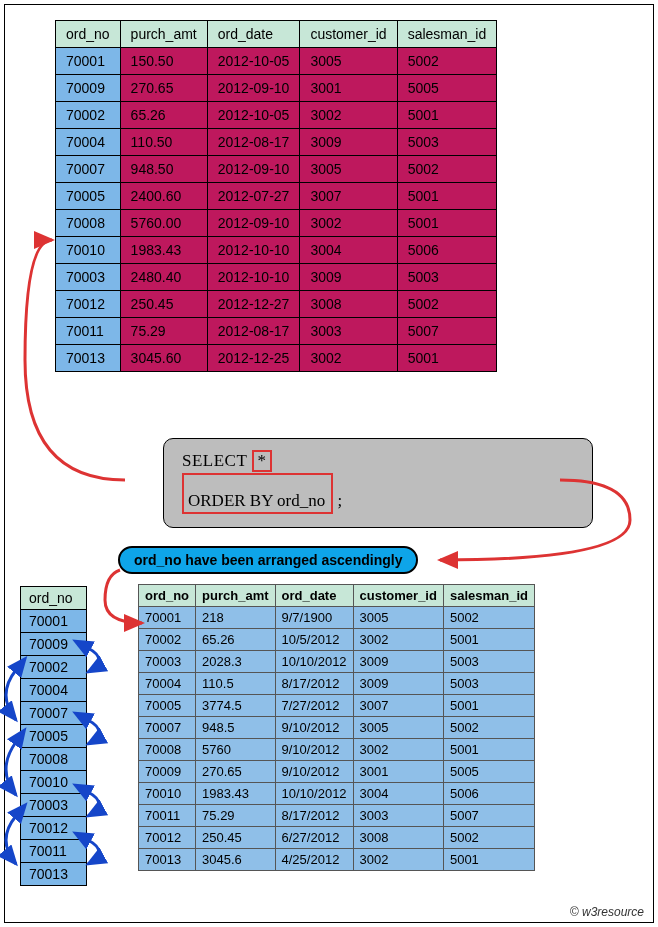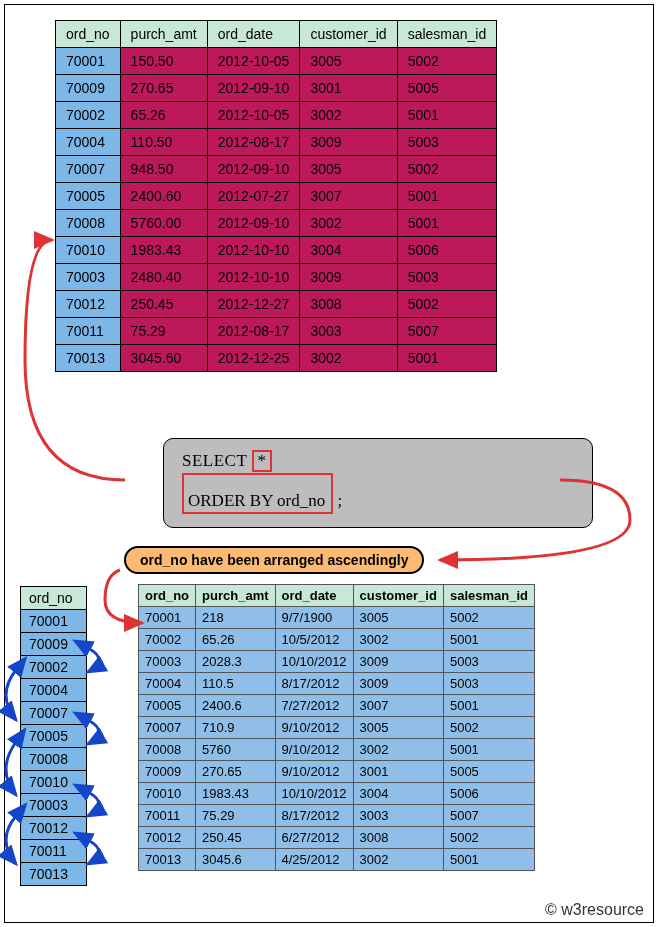--- a/index.html
+++ b/index.html
@@ -64,22 +64,22 @@
   .orderby-box {
     display: inline-block;
     border: 2px solid #d33;
     padding: 16px 6px 1px 4px;
     line-height: 20px;
   }
 
   
   .pill {
     position: absolute;
-    left: 124px; top: 546px;
-    background: #fdba74;
+    left: 118px; top: 546px;
+    background: #0ea5e9;
     color: #000;
     border: 2px solid #000;
     border-radius: 16px;
     padding: 4px 14px;
     font-size: 14px;
     font-weight: bold;
   }
 
   
   .col-table {
@@ -110,22 +110,23 @@
     padding: 3px 6px;
     text-align: left;
     height: 22px;
   }
   .res-table th { background: #c7e7d7; font-weight: bold; }
   .res-table td { background: #8fbfe8; }
 
   .footer {
     position: absolute;
     right: 14px; bottom: 8px;
-    font-size: 16px;
+    font-size: 12px;
     color: #333;
+    font-style: italic;
   }
 
   svg.overlay {
     position: absolute;
     left: 0; top: 0;
     width: 658px; height: 927px;
     pointer-events: none;
   }
 </style>
 </head>
@@ -324,28 +325,28 @@
       </tr>
       <tr>
         <td>70004</td>
         <td>110.5</td>
         <td>8/17/2012</td>
         <td>3009</td>
         <td>5003</td>
       </tr>
       <tr>
         <td>70005</td>
-        <td>2400.6</td>
+        <td>3774.5</td>
         <td>7/27/2012</td>
         <td>3007</td>
         <td>5001</td>
       </tr>
       <tr>
         <td>70007</td>
-        <td>710.9</td>
+        <td>948.5</td>
         <td>9/10/2012</td>
         <td>3005</td>
         <td>5002</td>
       </tr>
       <tr>
         <td>70008</td>
         <td>5760</td>
         <td>9/10/2012</td>
         <td>3002</td>
         <td>5001</td>

